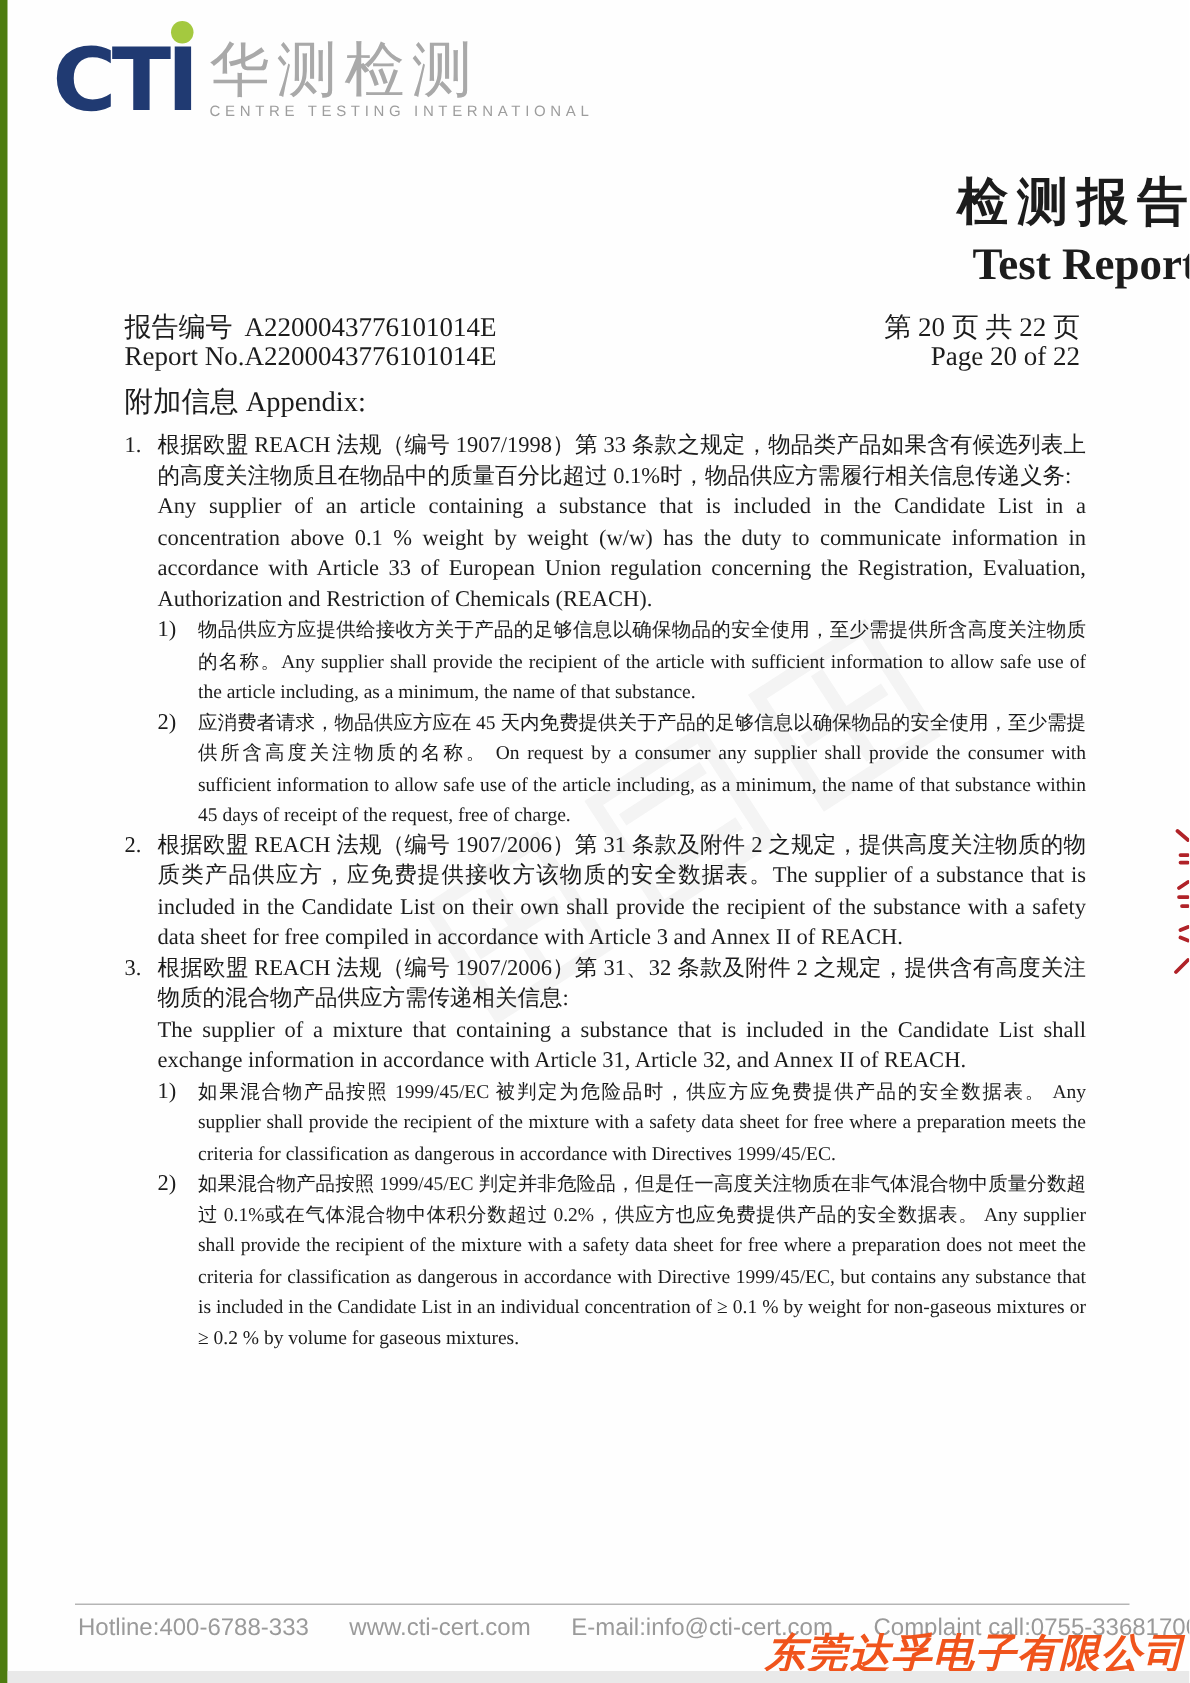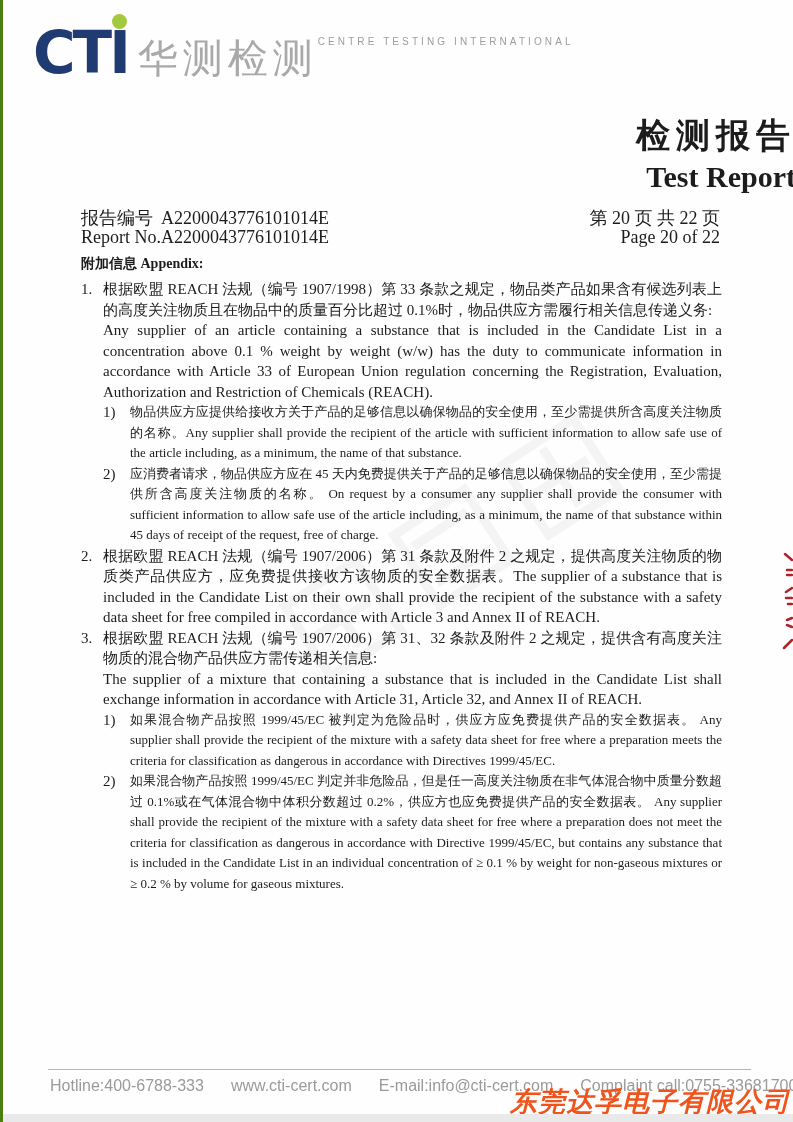--- a/index.html
+++ b/index.html
@@ -8,42 +8,42 @@
     background: #ffffff;
     font-family: "Liberation Serif", serif;
     color: #1c1c1c;
     position: relative;
     overflow: hidden;
   }
   .page {
     position: relative;
     width: 793px; height: 1122px;
     background: #fefefe;
-    border-left: 3px solid #4d7c0f;
+    border-left: 5px solid #4d7c0f;
     overflow: hidden;
   }
   
   .logo {
     position: absolute; top: 24px; left: 30px;
     display: flex; align-items: flex-end; gap: 10px;
   }
   .logo-cti {
     position: relative;
     font-family: "DejaVu Sans", sans-serif;
     font-weight: bold;
     font-size: 58px; line-height: 58px;
     letter-spacing: -3px;
     color: #203a72;
   }
   .logo-dot {
     position: absolute; top: -10px; right: 1px;
     width: 15px; height: 15px; border-radius: 50%;
     background: #a4c93f;
   }
-  .logo-right { display: flex; flex-direction: row; padding-bottom: 2px; }
+  .logo-right { display: flex; flex-direction: column; padding-bottom: 2px; }
   .logo-cn {
     font-size: 40px; line-height: 44px;
     color: #a9a9a9; letter-spacing: 5px;
     font-family: "Liberation Sans", sans-serif;
   }
   .logo-en {
     font-size: 10px; color: #9d9d9d;
     letter-spacing: 3.1px;
     font-family: "Liberation Sans", sans-serif;
     white-space: nowrap;
@@ -53,21 +53,21 @@
   .title-cn { font-size: 34px; font-weight: bold; line-height: 44px; letter-spacing: 6px; }
   .title-en { font-size: 30px; font-weight: bold; line-height: 38px; font-family: "Liberation Serif", serif; }
   
   .report-info { position: absolute; top: 209px; left: 78px; right: 73px; font-size: 18px; line-height: 19px; }
   .ri-row { display: flex; }
   .ri-label { width: 80px; }
   .ri-value { }
   .ri-pages { position: absolute; top: 0; right: 0; text-align: right; line-height: 19px; }
   
   .appendix { position: absolute; top: 255px; left: 78px; width: 641px; }
-  .appendix-heading { font-size: 14px; font-weight: bold; margin-bottom: 6px; }
+  .appendix-heading { font-size: 19px; font-weight: normal; margin-bottom: 6px; }
   .item { display: flex; }
   .item-num { width: 22px; flex: 0 0 22px; font-size: 15px; line-height: 20.5px; }
   .item-body { flex: 1; font-size: 15px; line-height: 20.5px; text-align: justify; }
   .item-body p { text-align: justify; }
   .subitem { display: flex; }
   .subitem-num { width: 27px; flex: 0 0 27px; font-size: 15px; line-height: 20.5px; }
   .subitem-text { flex: 1; font-size: 13px; line-height: 20.5px; text-align: justify; }
   
   .watermark {
     position: absolute; top: 380px; left: 220px;

